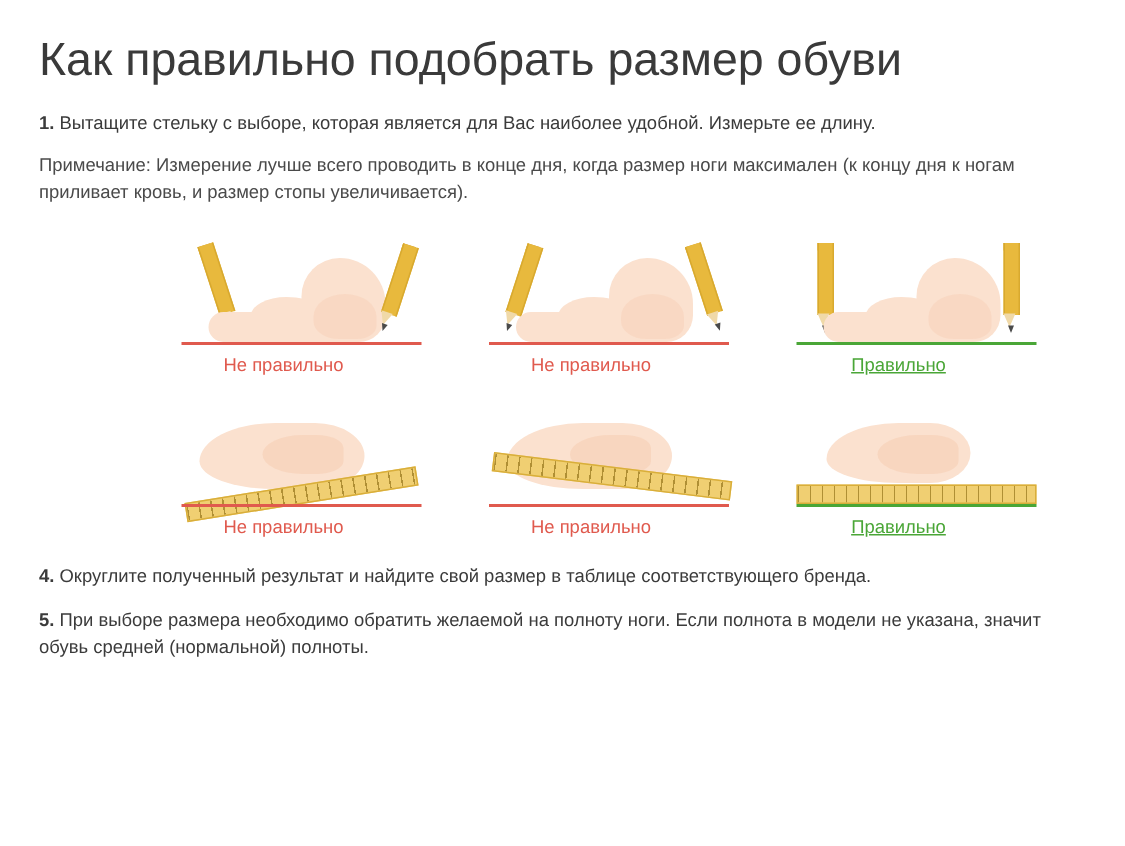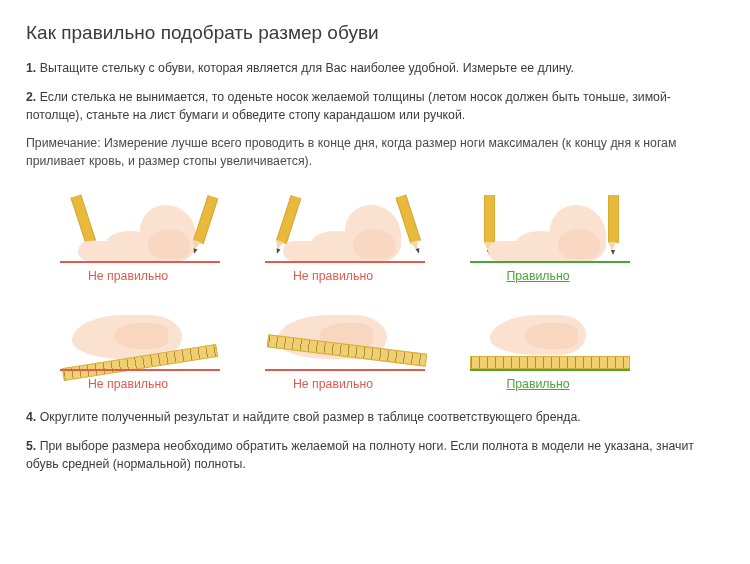--- a/index.html
+++ b/index.html
@@ -14,21 +14,21 @@
     color: #3b3b3b;
     position: relative;
     overflow: hidden;
   }
   .page {
     padding: 18px 26px 0 26px;
     box-sizing: border-box;
     width: 750px;
   }
   h1.title {
-    font-size: 19px;
+    font-size: 31px;
     font-weight: normal;
     color: #3a3a3a;
     margin: 4px 0 16px 0;
     letter-spacing: 0px;
     line-height: 1.15;
   }
   p.step {
     font-size: 12.3px;
     line-height: 1.45;
     margin: 0 0 11px 0;
@@ -42,20 +42,21 @@
     line-height: 1.45;
     margin: 2px 0 14px 0;
     color: #4a4a4a;
   }
 
   
   .figure-row {
     display: flex;
     margin: 8px 0 4px 0;
     padding-left: 22px;
+    justify-content: flex-end;
   }
   .fig {
     width: 205px;
     position: relative;
   }
   .fig .art {
     position: relative;
     height: 78px;
   }
   .fig.row2 .art {
@@ -225,23 +226,22 @@
   }
   .spacer-14 { height: 14px; }
 </style>
 </head>
 <body>
 
 <div class="page">
 
   <h1 class="title">Как правильно подобрать размер обуви</h1>
 
-  <p class="step"><span class="num">1.</span><span> Вытащите стельку с обуви, которая является для Вас наиболее удобной. Измерьте ее длину.</span></p>
-
-  <p class="step"><span class="num">2.</span><span> Если стелька не вынимается, то оденьте носок желаемой толщины (летом носок должен быть тоньше, зимой-потолще), станьте на лист бумаги и обведите стопу карандашом или ручкой.</span></p>
+  <p class="step"><span class="num">1.</span><span> Вытащите стельку с выборе, которая является для Вас наиболее удобной. Измерьте ее длину.</span></p>
+
 
   <p class="note">Примечание: Измерение лучше всего проводить в конце дня, когда размер ноги максимален (к концу дня к ногам приливает кровь, и размер стопы увеличивается).</p>
 
   <div class="figure-row">
 
     <div class="fig">
       <div class="art">
         <div class="pencil tilt-left" style="left:32px;">
           <div class="cap"></div>
             <div class="body"></div>

